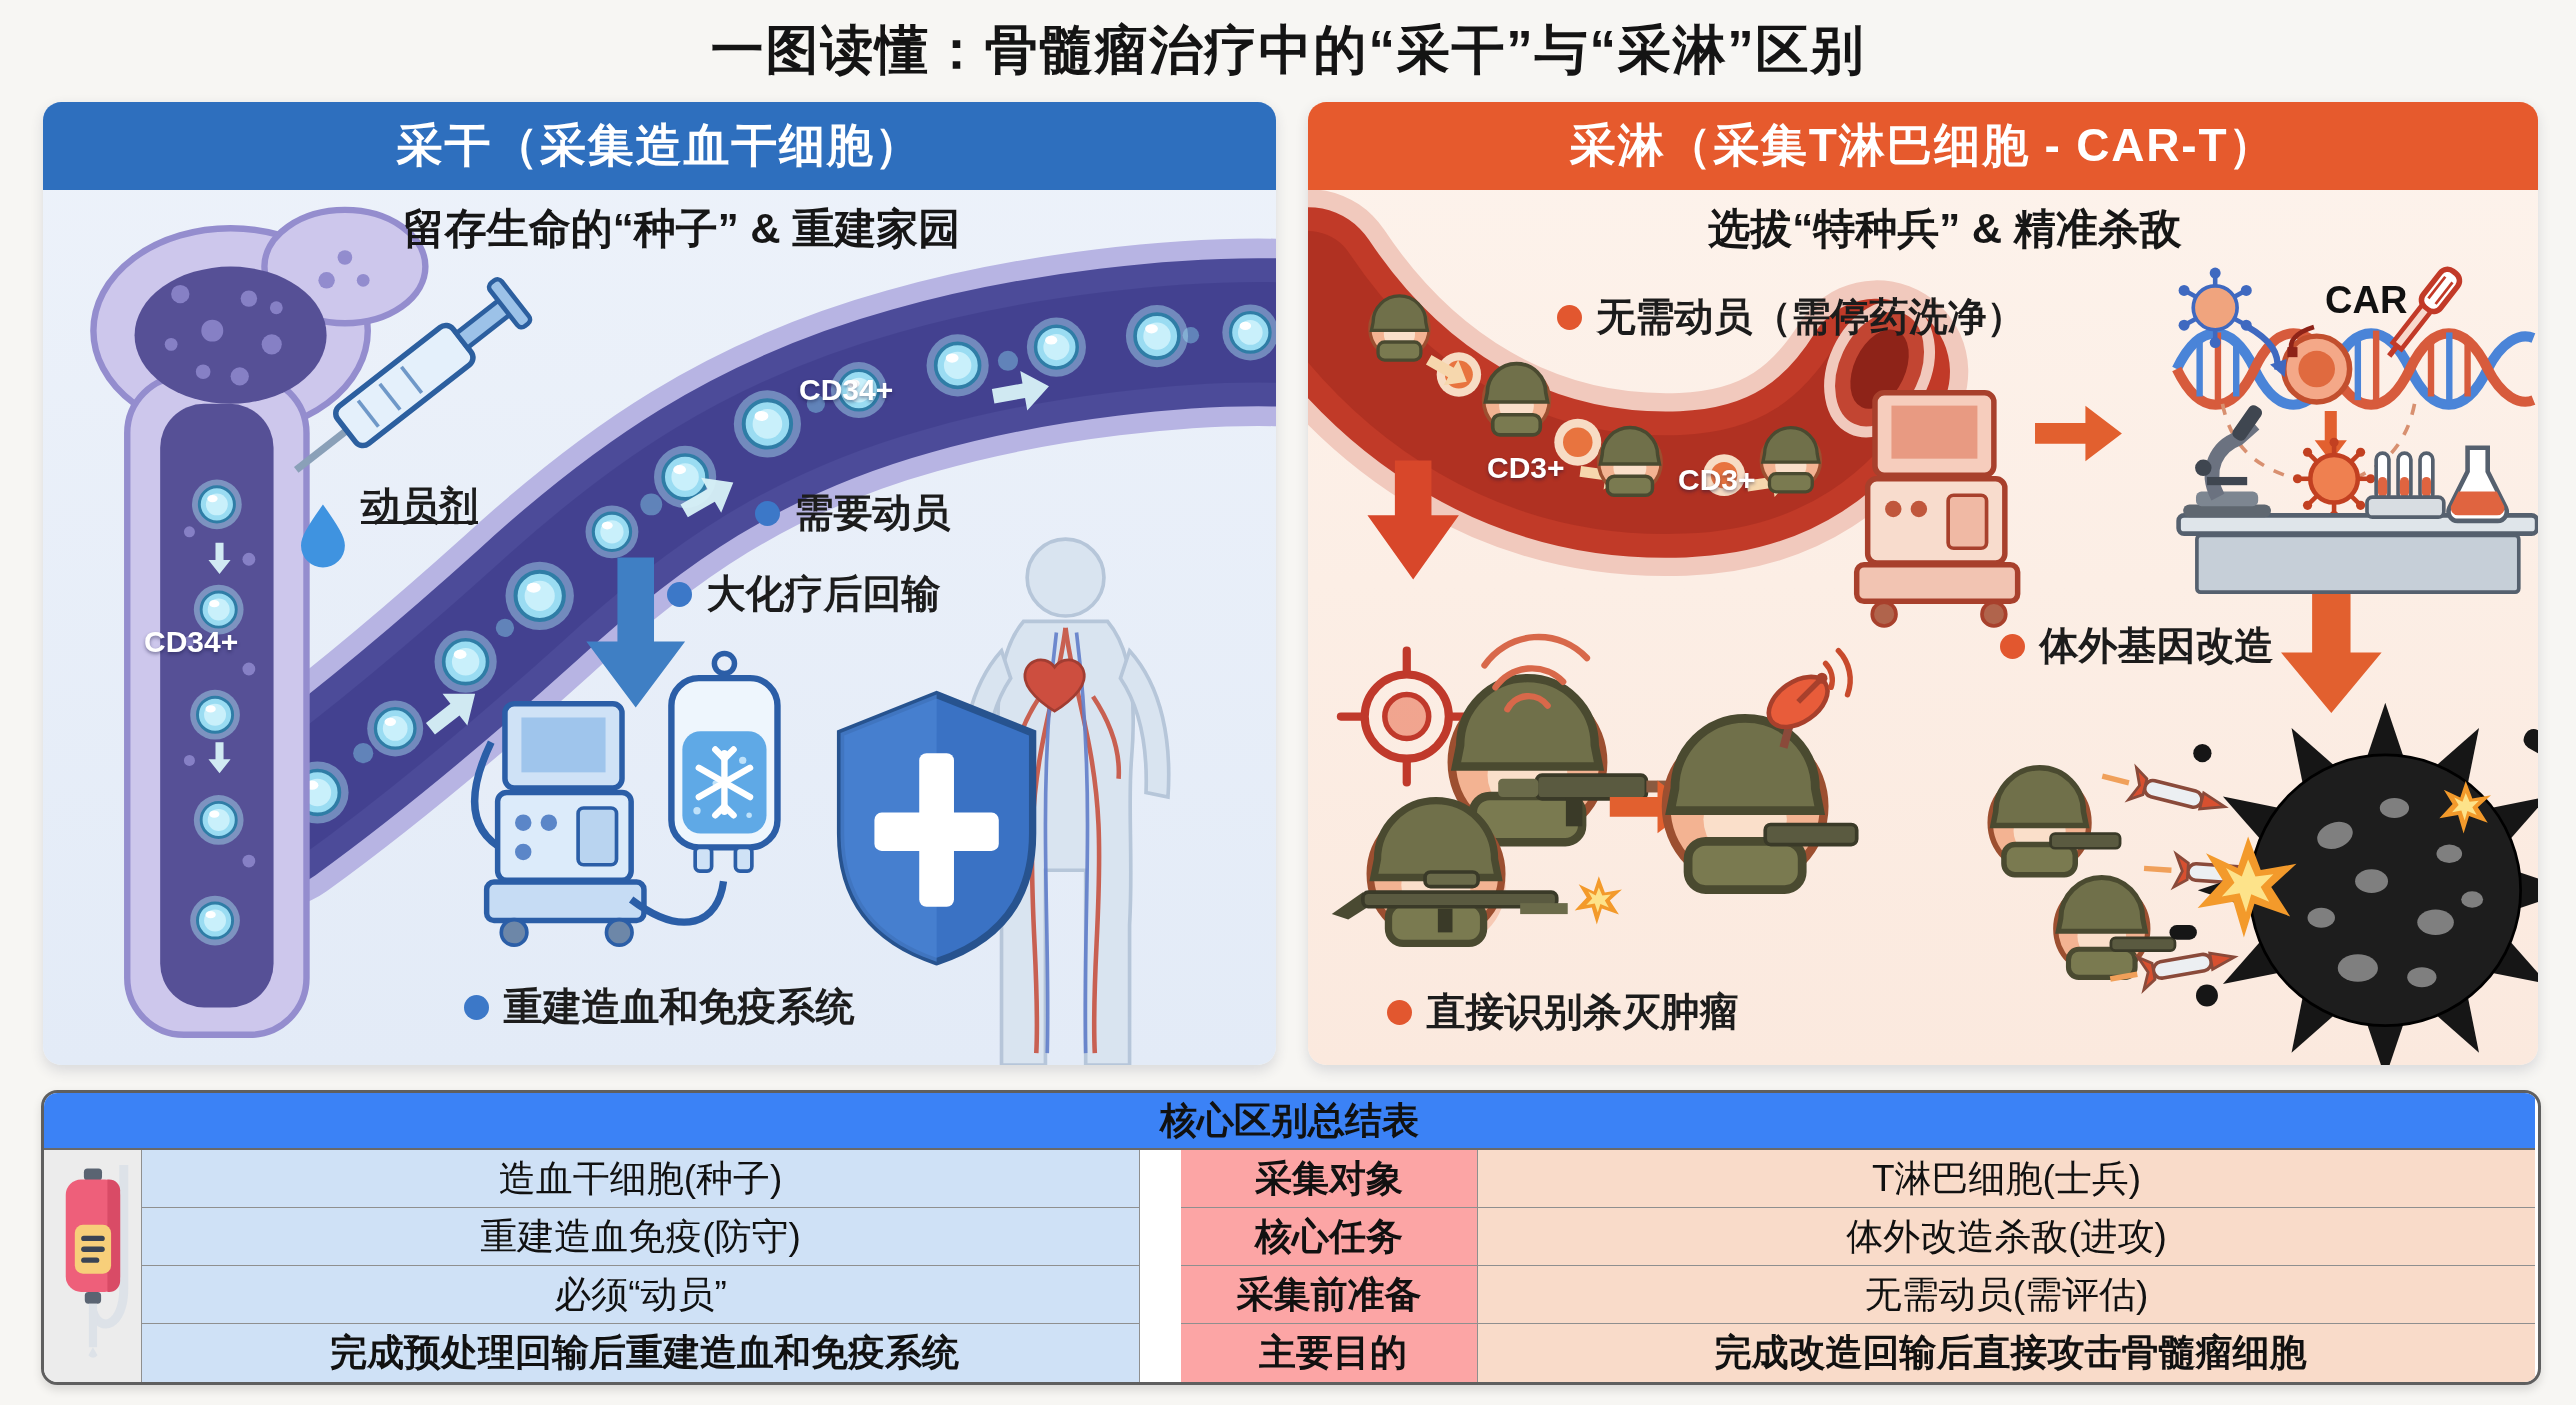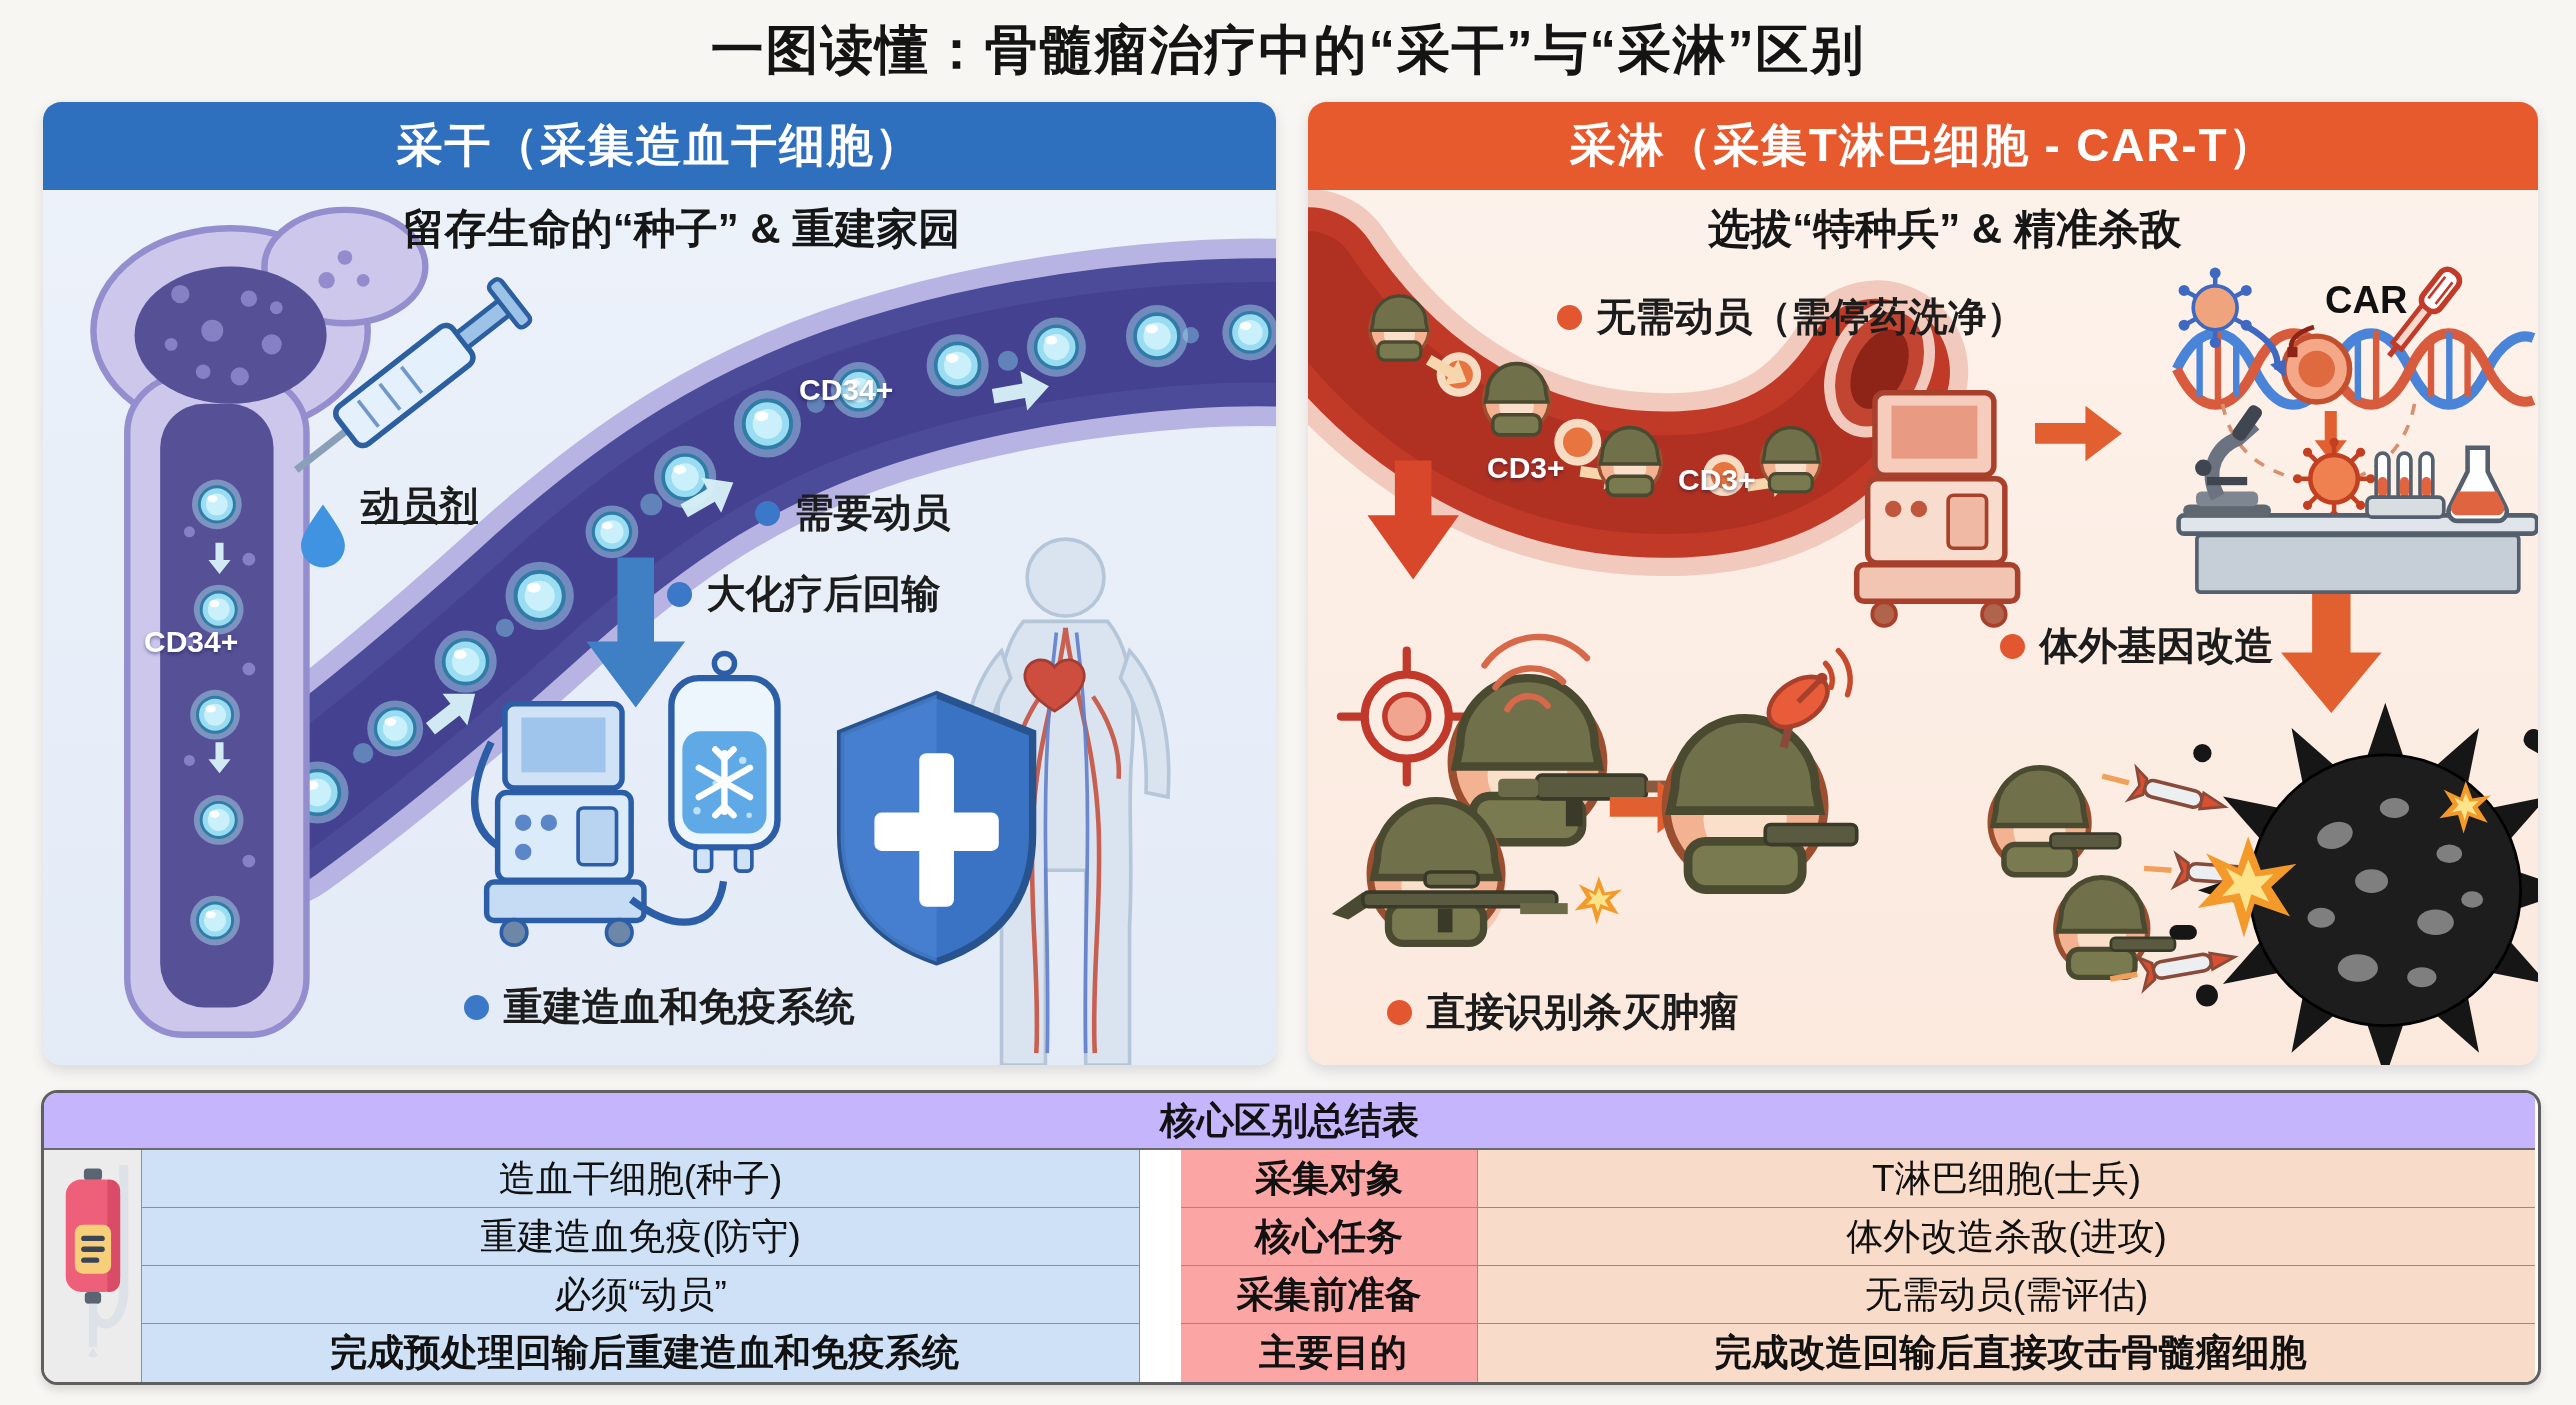--- a/index.html
+++ b/index.html
@@ -16,21 +16,21 @@
   .panel svg{position:absolute;left:0;top:0;}
   .bullet{position:absolute;display:flex;align-items:center;gap:14.6px;font-size:39px;font-weight:bold;color:#1c1c1c;white-space:nowrap;}
   .bullet b{display:inline-block;width:25px;height:25px;border-radius:50%;flex:none;}
   .lp .bullet b{background:#3c78c8;}
   .rp .bullet b{background:#e2572f;}
   .plain-label{position:absolute;font-size:39px;font-weight:bold;color:#1c1c1c;white-space:nowrap;text-decoration:underline;}
   .cd-label{position:absolute;font-size:30px;font-weight:bold;color:#fff;white-space:nowrap;text-shadow:0 1.8px 3.7px rgba(20,20,60,.45);}
   .car-label{position:absolute;font-size:38px;font-weight:bold;color:#111;}
   .s-table{left:41px;top:1090px;width:2494px;height:289px;border:3.7px solid #5f5f5f;border-radius:16.5px;overflow:hidden;background:#fff;display:grid;grid-template-columns:98px 998px 338px 1057px;grid-template-rows:57px repeat(4,58px);box-shadow:0 4.6px 9.1px rgba(0,0,0,.12);}
   .s-table>div{display:flex;align-items:center;justify-content:center;font-size:37px;color:#111;border-right:1.8px solid #8f8f8f;border-bottom:1.8px solid #8f8f8f;}
-  .t-title{grid-column:1/5;background:#c4b5fd;font-weight:bold;font-size:38px;border-right:none!important;border-bottom:2.7px solid #6a6a6a!important;}
+  .t-title{grid-column:1/5;background:#3b82f6;font-weight:bold;font-size:38px;border-right:none!important;border-bottom:2.7px solid #6a6a6a!important;}
   .t-icon{grid-row:2/6;background:#ececec;border-bottom:none!important;}
   .t-left{background:#cfe1f6;}
   .t-mid{background:#fca5a5;font-weight:bold;margin-left:41px;}
   .t-right{background:#f9dbc9;border-right:none!important;}
   .r-last{border-bottom:none!important;font-weight:bold;font-size:38px;padding-left:8px;}
 </style>
 </head>
 <body>
 
 <div class="abs page-title">一图读懂：骨髓瘤治疗中的“采干”与“采淋”区别</div>

